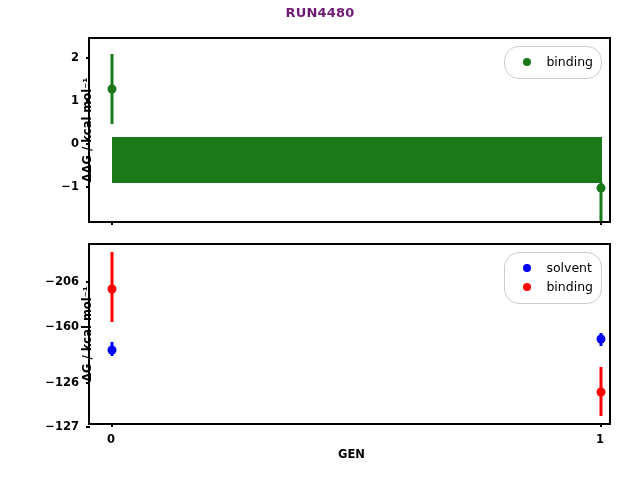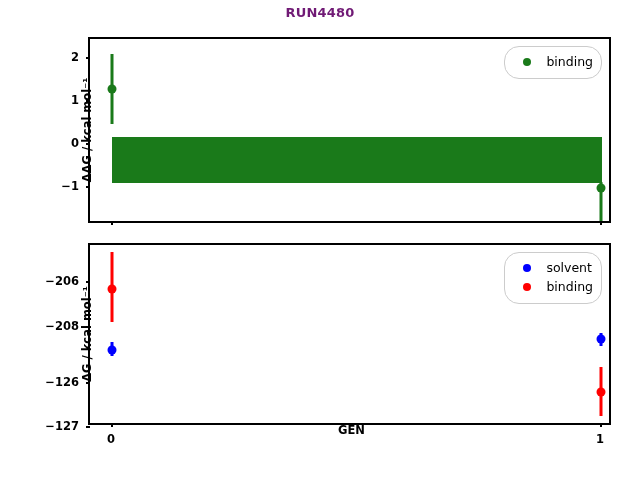--- a/index.html
+++ b/index.html
@@ -116,20 +116,21 @@
     top: 50%;
     margin-top: -9px;
     width: 182px;
     height: 18px;
     line-height: 18px;
   }
   #xlabel-bottom {
     position: absolute;
     left: 0;
     top: 100%;
+    margin-top: 24px;
     width: 523px;
     text-align: center;
     font-size: 11.5px;
     font-weight: bold;
     color: #000000;
   }
   
   .errbar {
     position: absolute;
     width: 3px;
@@ -237,21 +238,21 @@
       </div>
     </div>
   </div>
 
   <div class="axes" id="axes-bottom">
 
     <div class="ytick" style="top:36px;">
       <span class="yticklabel">−206</span>
     </div>
     <div class="ytick" style="top:81px;">
-      <span class="yticklabel">−208</span>
+      <span class="yticklabel">−160</span>
     </div>
     <div class="ytick" style="top:137px;">
       <span class="yticklabel">−126</span>
     </div>
     <div class="ytick" style="top:169px;margin-top:12px;">
       <span class="yticklabel">−127</span>
     </div>
 
     <div class="xtick" style="left:21px;">
       <span class="xticklabel">0</span>

